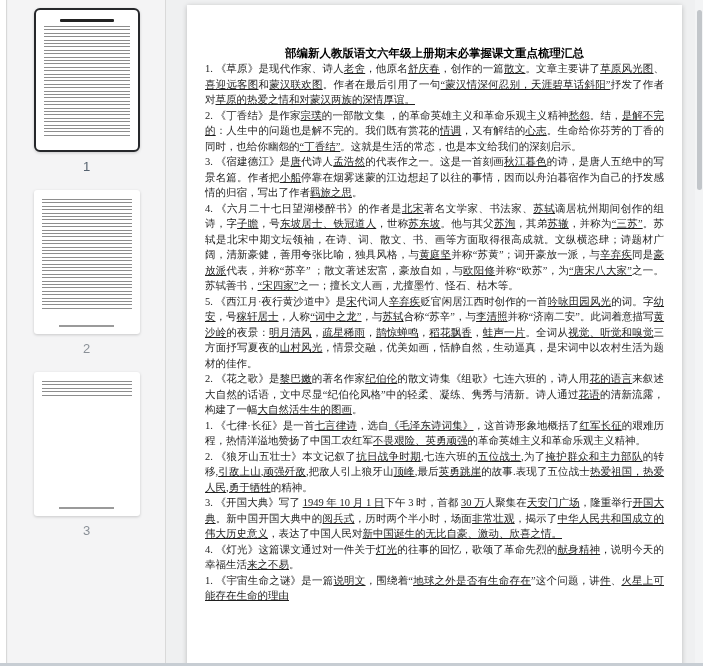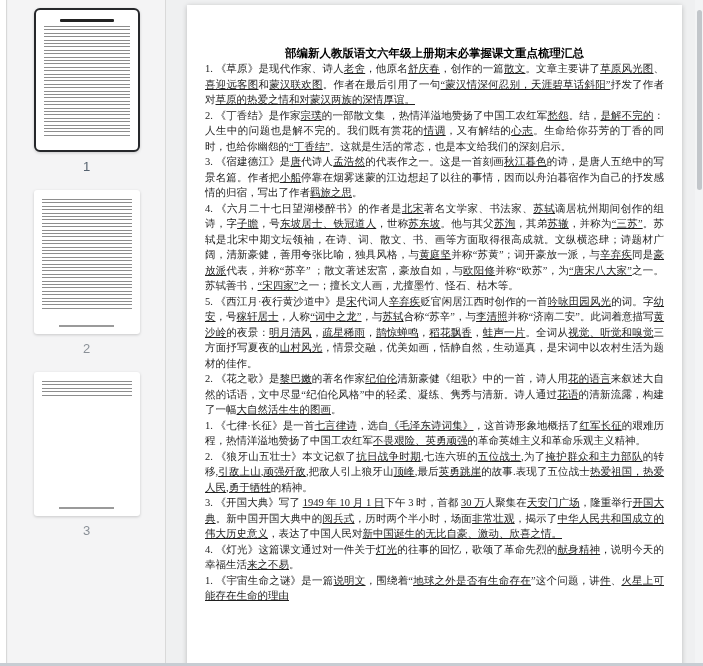--- a/index.html
+++ b/index.html
@@ -75,25 +75,25 @@
         </div>
         <div class="thumb-num">3</div>
       </div>
     </div>
 
   <div class="main">
     <div class="page">
       <div class="doc-title">部编新人教版语文六年级上册期末必掌握课文重点梳理汇总</div>
       <div id="doc-body">
           <div class="para"><span>1. 《草原》是现代作家、诗人</span><span class="u">老舍</span><span>，他原名</span><span class="u">舒庆春</span><span>，创作的一篇</span><span class="u">散文</span><span>。文章主要讲了</span><span class="u">草原风光图</span><span>、</span><span class="u">喜迎远客图</span><span>和</span><span class="u">蒙汉联欢图</span><span>。作者在最后引用了一句</span><span class="u">“蒙汉情深何忍别，天涯碧草话斜阳”</span><span>抒发了作者对</span><span class="u">草原的热爱之情和对蒙汉两族的深情厚谊。</span></div>
-          <div class="para"><span>2. 《丁香结》是作家</span><span class="u">宗璞</span><span>的一部散文集 ，热情洋溢地赞扬了中国工农红军</span><span class="u">愁怨</span><span>。结，</span><span class="u">是解不完的</span><span>：人生中的问题也是解不完的。我们既有赏花的</span><span class="u">情调</span><span>，又有解结的</span><span class="u">心志</span><span>。生命给你芬芳的丁香的同时，也给你幽怨的</span><span class="u">“丁香结”</span><span>。这就是生活的常态，也是本文给我们的深刻启示。</span></div>
+          <div class="para"><span>2. 《丁香结》是作家</span><span class="u">宗璞</span><span>的一部散文集 ，的革命英雄主义和革命乐观主义精神</span><span class="u">愁怨</span><span>。结，</span><span class="u">是解不完的</span><span>：人生中的问题也是解不完的。我们既有赏花的</span><span class="u">情调</span><span>，又有解结的</span><span class="u">心志</span><span>。生命给你芬芳的丁香的同时，也给你幽怨的</span><span class="u">“丁香结”</span><span>。这就是生活的常态，也是本文给我们的深刻启示。</span></div>
           <div class="para"><span>3. 《宿建德江》是</span><span class="u">唐</span><span>代诗人</span><span class="u">孟浩然</span><span>的代表作之一。这是一首刻画</span><span class="u">秋江暮色</span><span>的诗，是唐人五绝中的写景名篇。作者把</span><span class="u">小船</span><span>停靠在烟雾迷蒙的江边想起了以往的事情，因而以舟泊暮宿作为自己的抒发感情的归宿，写出了作者</span><span class="u">羁旅之思</span><span>。</span></div>
           <div class="para"><span>4. 《六月二十七日望湖楼醉书》的作者是</span><span class="u">北宋</span><span>著名文学家、书法家、</span><span class="u">苏轼</span><span>谪居杭州期间创作的组诗，字</span><span class="u">子瞻</span><span>，号</span><span class="u">东坡居士、铁冠道人</span><span>，世称</span><span class="u">苏东坡</span><span>。他与其父</span><span class="u">苏洵</span><span>，其弟</span><span class="u">苏辙</span><span>，并称为</span><span class="u">“三苏”</span><span>。苏轼是北宋中期文坛领袖，在诗、词、散文、书、画等方面取得很高成就。文纵横恣肆；诗题材广阔，清新豪健，善用夸张比喻，独具风格，与</span><span class="u">黄庭坚</span><span>并称“苏黄”；词开豪放一派，与</span><span class="u">辛弃疾</span><span>同是</span><span class="u">豪放派</span><span>代表，并称“苏辛” ；散文著述宏富，豪放自如，与</span><span class="u">欧阳修</span><span>并称“欧苏”，为</span><span class="u">“唐宋八大家”</span><span>之一。苏轼善书，</span><span class="u">“宋四家”</span><span>之一；擅长文人画，尤擅墨竹、怪石、枯木等。</span></div>
           <div class="para"><span>5. 《西江月·夜行黄沙道中》是</span><span class="u">宋</span><span>代词人</span><span class="u">辛弃疾</span><span>贬官闲居江西时创作的一首</span><span class="u">吟咏田园风光</span><span>的词。字</span><span class="u">幼安</span><span>，号</span><span class="u">稼轩居士</span><span>，人称</span><span class="u">“词中之龙”</span><span>，与</span><span class="u">苏轼</span><span>合称“苏辛”，与</span><span class="u">李清照</span><span>并称“济南二安”。此词着意描写</span><span class="u">黄沙岭</span><span>的夜景：</span><span class="u">明月清风</span><span>，</span><span class="u">疏星稀雨</span><span>，</span><span class="u">鹊惊蝉鸣</span><span>，</span><span class="u">稻花飘香</span><span>，</span><span class="u">蛙声一片</span><span>。全词从</span><span class="u">视觉、听觉和嗅觉</span><span>三方面抒写夏夜的</span><span class="u">山村风光</span><span>，情景交融，优美如画，恬静自然，生动逼真，是宋词中以农村生活为题材的佳作。</span></div>
-          <div class="para"><span>2. 《花之歌》是</span><span class="u">黎巴嫩</span><span>的著名作家</span><span class="u">纪伯伦</span><span>清新豪健《组歌》中的一首，诗人用</span><span class="u">花的语言</span><span>来叙述大自然的话语，文中尽显“纪伯伦风格”中的轻柔、凝练、隽秀与清新。诗人通过</span><span class="u">花语</span><span>的清新流露，构建了一幅</span><span class="u">大自然活生生的图画</span><span>。</span></div>
+          <div class="para"><span>2. 《花之歌》是</span><span class="u">黎巴嫩</span><span>的著名作家</span><span class="u">纪伯伦</span><span>的散文诗集《组歌》七连六班的，诗人用</span><span class="u">花的语言</span><span>来叙述大自然的话语，文中尽显“纪伯伦风格”中的轻柔、凝练、隽秀与清新。诗人通过</span><span class="u">花语</span><span>的清新流露，构建了一幅</span><span class="u">大自然活生生的图画</span><span>。</span></div>
           <div class="para"><span>1. 《七律·长征》是一首</span><span class="u">七言律诗</span><span>，选自</span><span class="u">《毛泽东诗词集》</span><span>，这首诗形象地概括了</span><span class="u">红军长征</span><span>的艰难历程，热情洋溢地赞扬了中国工农红军</span><span class="u">不畏艰险、英勇顽强</span><span>的革命英雄主义和革命乐观主义精神。</span></div>
           <div class="para"><span>2. 《狼牙山五壮士》本文记叙了</span><span class="u">抗日战争时期</span><span>,七连六班的</span><span class="u">五位战士</span><span>,为了</span><span class="u">掩护群众和主力部队</span><span>的转移,</span><span class="u">引敌上山</span><span>,</span><span class="u">顽强歼敌</span><span>,把敌人引上狼牙山</span><span class="u">顶峰</span><span>,最后</span><span class="u">英勇跳崖</span><span>的故事.表现了五位战士</span><span class="u">热爱祖国，热爱人民,勇于牺牲</span><span>的精神。</span></div>
           <div class="para"><span>3. 《开国大典》写了 </span><span class="u">1949 年 10 月 1 日</span><span>下午 3 时，首都 </span><span class="u">30 万</span><span>人聚集在</span><span class="u">天安门广场</span><span>，隆重举行</span><span class="u">开国大典</span><span>。新中国开国大典中的</span><span class="u">阅兵式</span><span>，历时两个半小时，场面</span><span class="u">非常壮观</span><span>，揭示了</span><span class="u">中华人民共和国成立的伟大历史意义</span><span>，表达了中国人民对</span><span class="u">新中国诞生的无比自豪、激动、欣喜之情。</span></div>
           <div class="para"><span>4. 《灯光》这篇课文通过对一件关于</span><span class="u">灯光</span><span>的往事的回忆，歌颂了革命先烈的</span><span class="u">献身精神</span><span>，说明今天的幸福生活</span><span class="u">来之不易</span><span>。</span></div>
           <div class="para"><span>1. 《宇宙生命之谜》是一篇</span><span class="u">说明文</span><span>，围绕着“</span><span class="u">地球之外是否有生命存在</span><span>”这个问题，讲</span><span class="u">件</span><span>、</span><span class="u">火星上可能存在生命的理由</span></div>
         </div>
     </div>
 
   </div>
 

